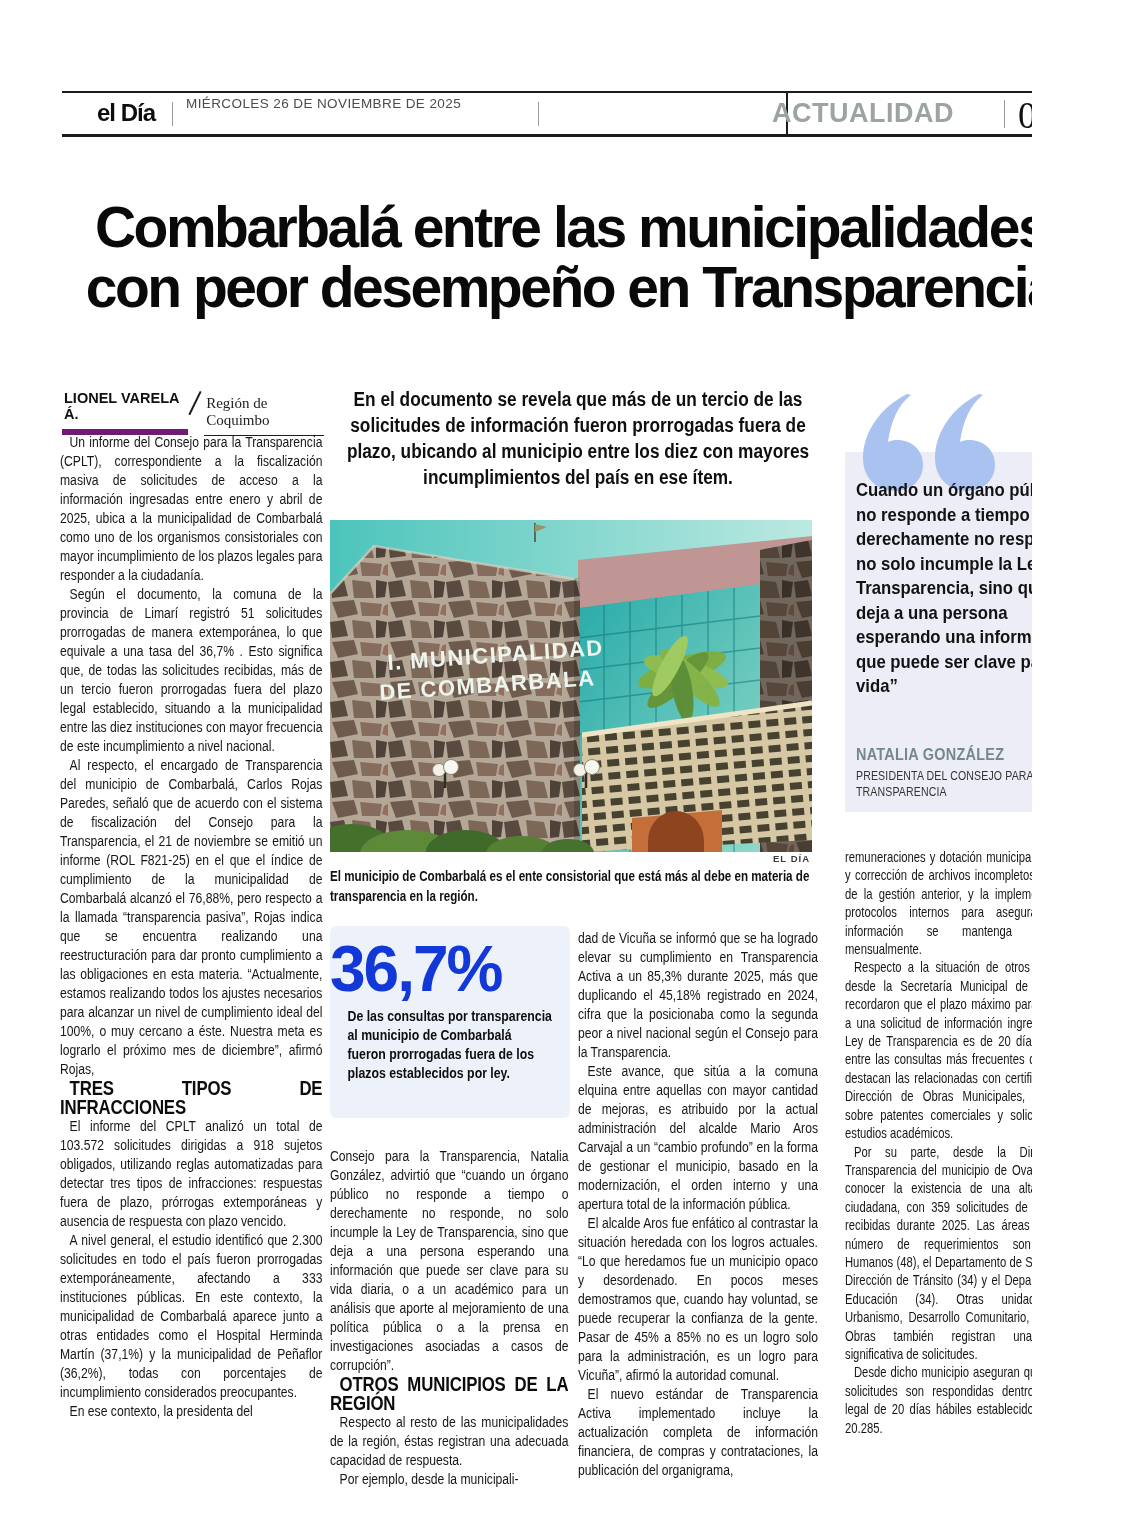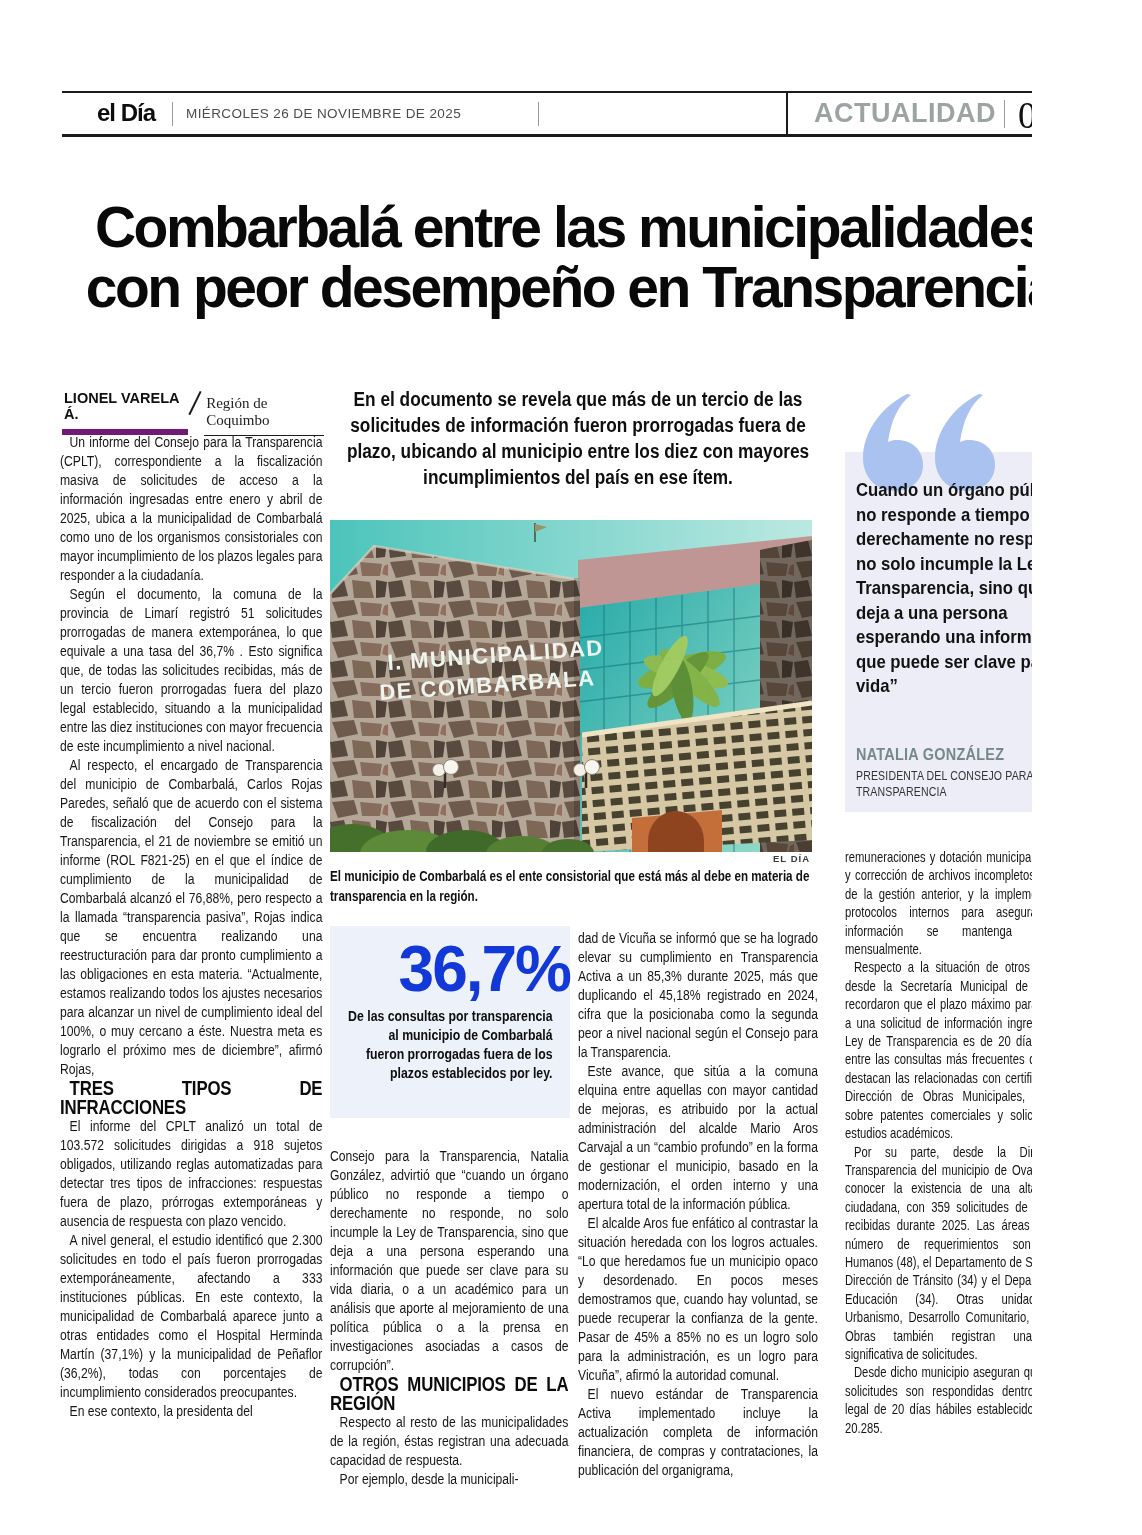--- a/index.html
+++ b/index.html
@@ -7,22 +7,22 @@
     position:relative; width:1032px; height:1535px; background:#ffffff;
     font-family:"Liberation Sans", sans-serif; color:#161616; overflow:hidden;
   }
   
   .rule-top    { position:absolute; left:62px; width:1018px; top:91px;  height:2px; background:#1b1b1b; }
   .rule-bottom { position:absolute; left:62px; width:1018px; top:134px; height:3px; background:#1b1b1b; }
   .hdr-vdiv    { position:absolute; left:786px; top:91px; height:44px; width:2px; background:#1b1b1b; }
   .logo   { position:absolute; left:97px; top:99px; font-size:24px; font-weight:800; letter-spacing:-1px; color:#0d0d0d; }
   .hdr-sep{ position:absolute; top:102px; width:1px; height:24px; background:#9a9a9a; }
   .sep1 { left:172px; } .sep2 { left:538px; } .sep3 { left:1004px; top:100px; height:28px; }
-  .hdr-date { position:absolute; left:186px; top:106px; font-size:13.5px; color:#4c4c4c; letter-spacing:.4px; }
-  .section  { position:absolute; left:814px; top:98px; font-size:27px; font-weight:800; color:#9ba4a3; letter-spacing:.5px; }
+  .hdr-date { position:absolute; left:186px; top:96px; font-size:13.5px; color:#4c4c4c; letter-spacing:.4px; }
+  .section  { position:absolute; left:772px; top:98px; font-size:27px; font-weight:800; color:#9ba4a3; letter-spacing:.5px; }
   .pageno   { position:absolute; left:1018px; top:94px; font-family:"Liberation Serif", serif; font-size:37px; font-weight:400; color:#101010; }
   
   .kicker { position:absolute; left:60px; width:1022px; top:162px; text-align:center; }
   .kicker span { display:inline-block; font-size:19px; letter-spacing:3px; color:#1e1e1e; font-weight:500;
                  transform:scaleX(.88); transform-origin:50% 0; }
   .headline { position:absolute; left:50px; width:1042px; top:197px; text-align:center;
               font-size:57px; line-height:60px; font-weight:800; letter-spacing:-2.5px; color:#090909; }
   
   .byline { position:absolute; left:62px; top:388px; width:262px; display:flex; align-items:flex-start; }
   .byline .author { font-size:14.5px; font-weight:800; color:#111; padding:2px 6px 7px 2px; border-bottom:6px solid #701a75; }
@@ -40,21 +40,21 @@
   
   .quote-bg   { position:absolute; left:845px; top:452px; width:247px; height:360px; background:#ecedf6; }
   .quote-mark { position:absolute; left:845px; top:392px; width:150px; height:100px; }
   .quote-text { position:absolute; left:856px; top:478px; width:256px; transform:scaleX(.88); transform-origin:0 0;
                 font-size:19px; line-height:24.5px; font-weight:800; color:#121212; }
   .quote-author { position:absolute; left:856px; top:745px; width:260px; transform:scaleX(.85); transform-origin:0 0;
                   font-size:17px; font-weight:800; color:#76898a; letter-spacing:.3px; }
   .quote-role   { position:absolute; left:856px; top:768px; width:300px; transform:scaleX(.78); transform-origin:0 0;
                   font-size:13.5px; line-height:16px; color:#333; letter-spacing:.2px; }
   
-  .statbox { position:absolute; left:330px; top:926px; width:240px; height:192px; background:#edf1f9; text-align:right; }
+  .statbox { position:absolute; left:330px; top:926px; width:240px; height:192px; background:#edf1f9; text-align:left;border-radius:6px; }
   .stat-value { margin-top:8px; font-size:64px; line-height:70px; font-weight:800; letter-spacing:-2px; color:#1238d8; }
   .stat-desc  { width:250px; margin:2px 0 0 -5px; transform:scaleX(.82); transform-origin:50% 0;
                 font-size:15px; line-height:19px; font-weight:800; color:#0e0e0e; }
   
   .bodycol { position:absolute; text-align:justify; font-size:15.2px; line-height:19px; color:#161616; }
   .bodycol p { margin:0; text-indent:12px; }
   .bodycol p.cont { text-indent:0; }
   .subhead { font-size:21px; font-weight:800; letter-spacing:-.2px; color:#0c0c0c; margin:24px 0 12px; text-indent:0; }
   .col1 { left:60px;  top:432px; width:328px; transform:scaleX(.80); transform-origin:0 0; }
   .col2 { left:330px; top:1146px; width:298px; transform:scaleX(.80); transform-origin:0 0; }

